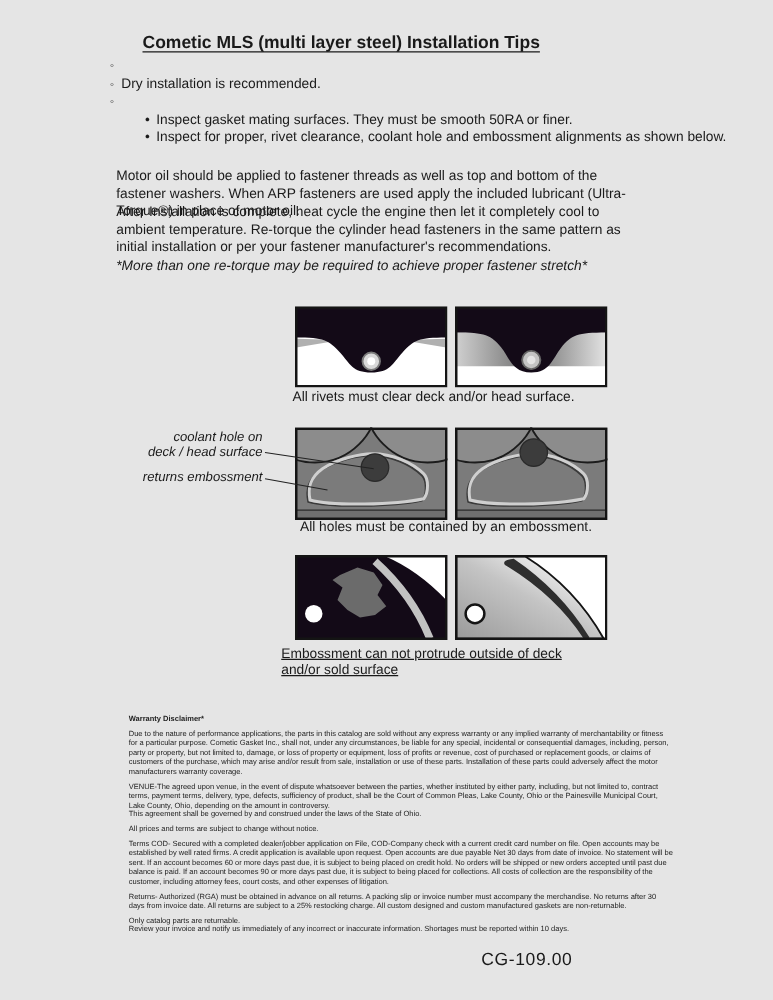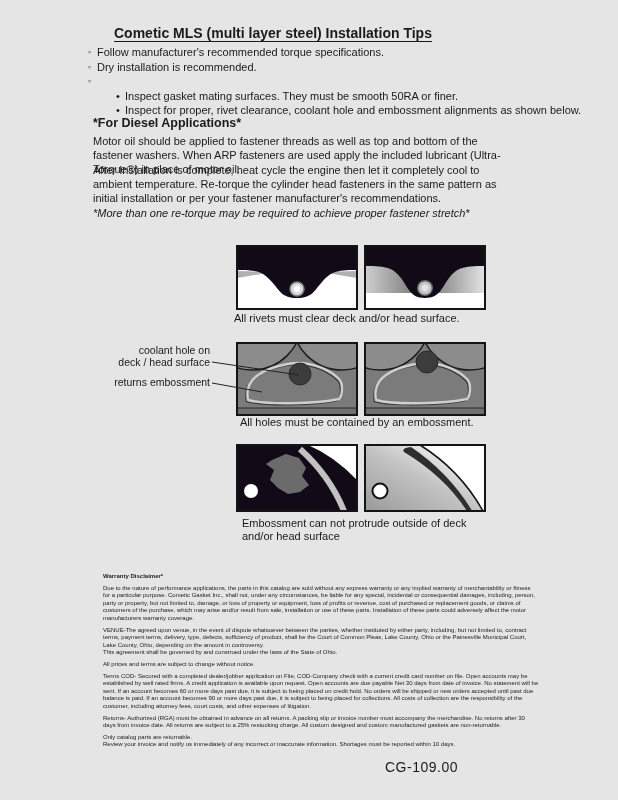--- a/index.html
+++ b/index.html
@@ -25,67 +25,65 @@
   .dlabel{width:122px;text-align:center;font-size:13px;font-weight:bold;letter-spacing:0.5px;white-space:nowrap;margin-top:40px;}
   .caption{font-size:11px;line-height:13px;white-space:nowrap;}
 
   .lblL1{left:236px;top:229px;} .lblR1{left:364px;top:229px;}
   .imgL1{left:236px;top:245px;} .imgR1{left:364px;top:245px;}
   .cap1{left:234px;top:312px;}
 
   .lblL2{left:236px;top:329px;} .lblR2{left:364px;top:329px;}
   .imgL2{left:236px;top:342px;} .imgR2{left:364px;top:342px;}
   .cap2{left:240px;top:416px;}
-  .callout{width:112px;left:98px;text-align:right;font-size:10.5px;line-height:11.5px;}
+  .callout{width:112px;left:98px;text-align:right;font-size:10.5px;line-height:11.5px;font-style:italic;}
   .callout1{top:345px;} .callout2{top:377px;}
   .pointer-svg{left:211px;top:350px;}
 
   .lblL3{left:236px;top:430px;} .lblR3{left:364px;top:430px;}
   .imgL3{left:236px;top:444px;} .imgR3{left:364px;top:444px;}
-  .cap3{left:242px;top:517px;white-space:normal;width:260px;}
+  .cap3{left:225px;top:517px;white-space:normal;width:260px;text-decoration:underline;}
 
   .legal{left:103px;top:573px;width:436px;font-size:6px;line-height:7.6px;color:#222;}
   .legal .lh{font-weight:bold;margin-bottom:4px;}
   .legal p{margin:0 0 4px 0;}
   .legal p.tight{margin:0;}
 
   .footer-code{left:385px;top:759px;font-size:14px;letter-spacing:0.5px;white-space:nowrap;}
 
   svg{display:block;}
 </style>
 </head>
 <body>
 
 <div class="page">
 
   <div class="abs title">Cometic MLS (multi layer steel) Installation Tips</div>
 
   <div class="abs bullets">
     <div class="brow">
       <span class="g">◦</span>
-      <span>Follow manufacturer's recommended torque specifications.</span>
     </div>
     <div class="brow">
       <span class="g">◦</span>
       <span>Dry installation is recommended.</span>
     </div>
     <div class="brow">
       <span class="g">◦</span>
     </div>
     <div class="brow sub">
       <span class="g">•</span>
       <span>Inspect gasket mating surfaces.  They must be smooth 50RA or finer.</span>
     </div>
     <div class="brow sub">
       <span class="g">•</span>
       <span>Inspect for proper, rivet clearance, coolant hole and embossment alignments as shown below.</span>
     </div>
   </div>
 
-  <div class="abs diesel-heading">*For Diesel Applications*</div>
   <div class="abs body-par para1">Motor oil should be applied to fastener threads as well as top and bottom of the fastener washers. When ARP fasteners are used apply the included lubricant (Ultra-Torque®) in place of motor oil.</div>
   <div class="abs body-par para2">After Installation is complete, heat cycle the engine then let it completely cool to ambient temperature. Re-torque the cylinder head fasteners in the same pattern as initial installation or per your fastener manufacturer's recommendations.</div>
   <div class="abs body-par note">*More than one re-torque may be required to achieve proper fastener stretch*</div>
 
   <div class="abs dlabel lblL1">RIGHT</div>
   <div class="abs dlabel lblR1">WRONG</div>
 
   <svg class="abs imgL1" width="122" height="65" viewBox="0 0 122 65">
     <rect x="0" y="0" width="122" height="65" fill="#ffffff"></rect>
     <polygon points="1,26 37,27 1,33" fill="#b0b0b0"></polygon>
@@ -179,21 +177,21 @@
     </defs>
     <rect x="0" y="0" width="122" height="68" fill="#ffffff"></rect>
     <path d="M1,1 L56,1 Q96,26 119,67 L1,67 Z" fill="url(#g3)" stroke="#141414" stroke-width="1.5"></path>
     <path d="M47,3 Q84,28 107,65 Q109,67 103,67 Q80,32 40,8 Q37,4 47,3 Z" fill="#2e2e2e"></path>
     <circle cx="16" cy="47" r="7.5" fill="#ffffff" stroke="#141414" stroke-width="2"></circle>
     <rect x="1" y="1" width="120" height="66" fill="none" stroke="#141414" stroke-width="2"></rect>
   </svg>
 
   <div class="abs caption cap3">
     <div>Embossment can not protrude outside of deck</div>
-    <div>and/or head surface</div>
+    <div>and/or sold surface</div>
   </div>
 
   <div class="abs legal">
     <div class="lh">Warranty Disclaimer*</div>
     <p>Due to the nature of performance applications, the parts in this catalog are sold without any express warranty or any implied warranty of merchantability or fitness for a particular purpose.  Cometic Gasket Inc., shall not, under any circumstances, be liable for any special, incidental or consequential damages, including, person, party or property, but not limited to, damage, or loss of property or equipment, loss of profits or revenue, cost of purchased or replacement goods, or claims of customers of the purchase, which may arise and/or result from sale, installation or use of these parts.  Installation of these parts could adversely affect the motor manufacturers warranty coverage.</p>
     <p class="tight">VENUE-The agreed upon venue, in the event of dispute whatsoever between the parties, whether instituted by either party, including, but not limited to, contract terms, payment terms, delivery, type, defects, sufficiency of product, shall be the Court of Common Pleas, Lake County, Ohio or the Painesville Municipal Court, Lake County, Ohio, depending on the amount in controversy.</p>
     <p>This agreement shall be governed by and construed under the laws of the State of Ohio.</p>
     <p>All prices and terms are subject to change without notice.</p>
     <p>Terms COD- Secured with a completed dealer/jobber application on File, COD-Company check with a current credit card number on file.  Open accounts may be established by well rated firms.  A credit application is available upon request.  Open accounts are due payable Net 30 days from date of invoice.  No statement will be sent.  If an account becomes 60 or more days past due, it is subject to being placed on credit hold.  No orders will be shipped or new orders accepted until past due balance is paid.  If an account becomes 90 or more days past due, it is subject to being placed for collections.  All costs of collection are the responsibility of the customer, including attorney fees, court costs, and other expenses of litigation.</p>
     <p>Returns- Authorized (RGA) must be obtained in advance on all returns.  A packing slip or invoice number must accompany the merchandise.  No returns after 30 days from invoice date.  All returns are subject to a 25% restocking charge.  All custom designed and custom manufactured gaskets are non-returnable.</p>

